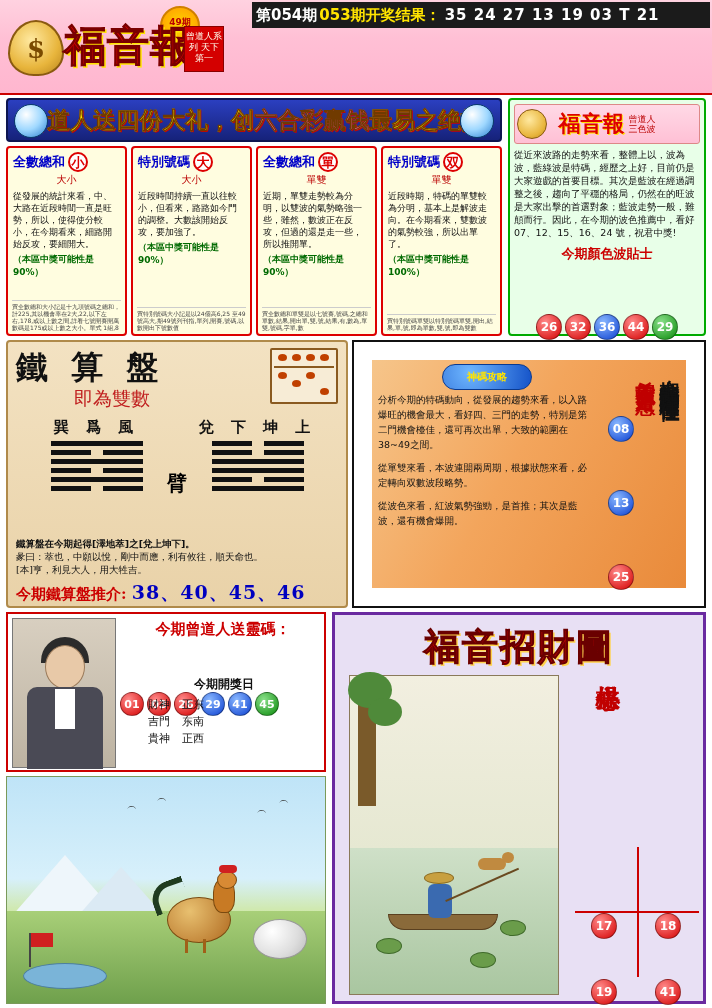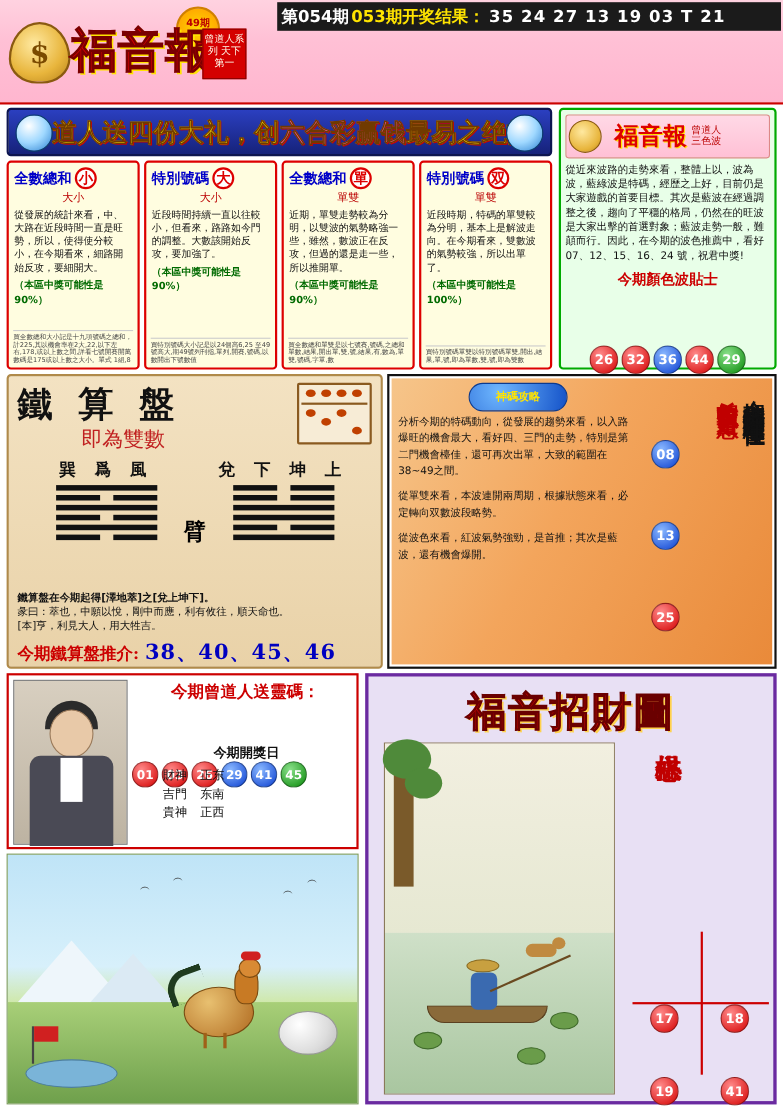--- a/index.html
+++ b/index.html
@@ -194,21 +194,21 @@
   .ich-text .b{ font-weight:bold; }
   .ich-pick{
     margin-top:4px; font-family:"DejaVu Serif","Liberation Serif",serif;
     font-size:15px; font-weight:bold; color:#c00;
   }
   .ich-pick .nums{ color:#0000c0; font-size:19px; letter-spacing:1px; }
 
   
   .orange{
     position:absolute; left:352px; top:340px; width:354px; height:268px;
-    background:#fff; border:2px solid #111; padding:2px;
+    background:#fff; border:2px solid #111; padding:18px;
   }
   .or-inner{
     width:100%; height:100%;
     background:linear-gradient(120deg,#f6c58a,#f3a55c 45%,#e98a3a);
     position:relative; display:flex;
   }
   .or-left{ width:230px; padding:32px 6px 4px 6px; font-size:9.5px; line-height:15px; color:#111; }
   .or-badge{
     position:absolute; left:70px; top:4px; width:90px;height:26px; border-radius:13px;
     background:radial-gradient(circle at 30% 30%,#6fb7ff,#1452c8);

